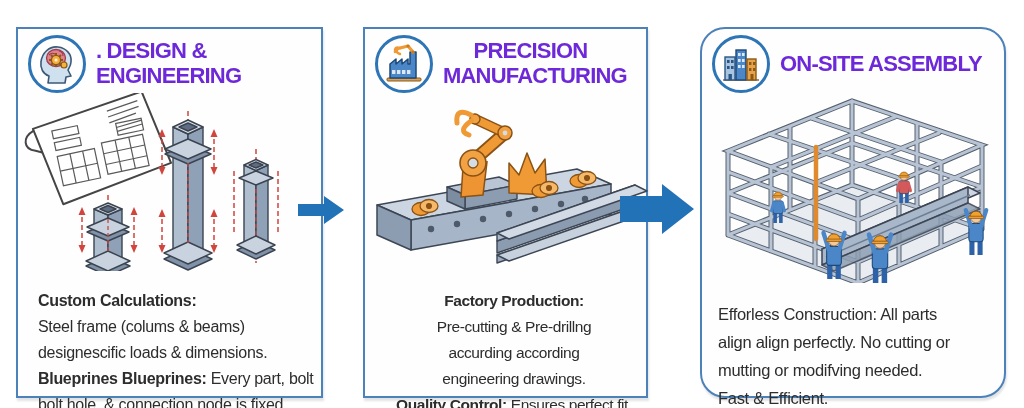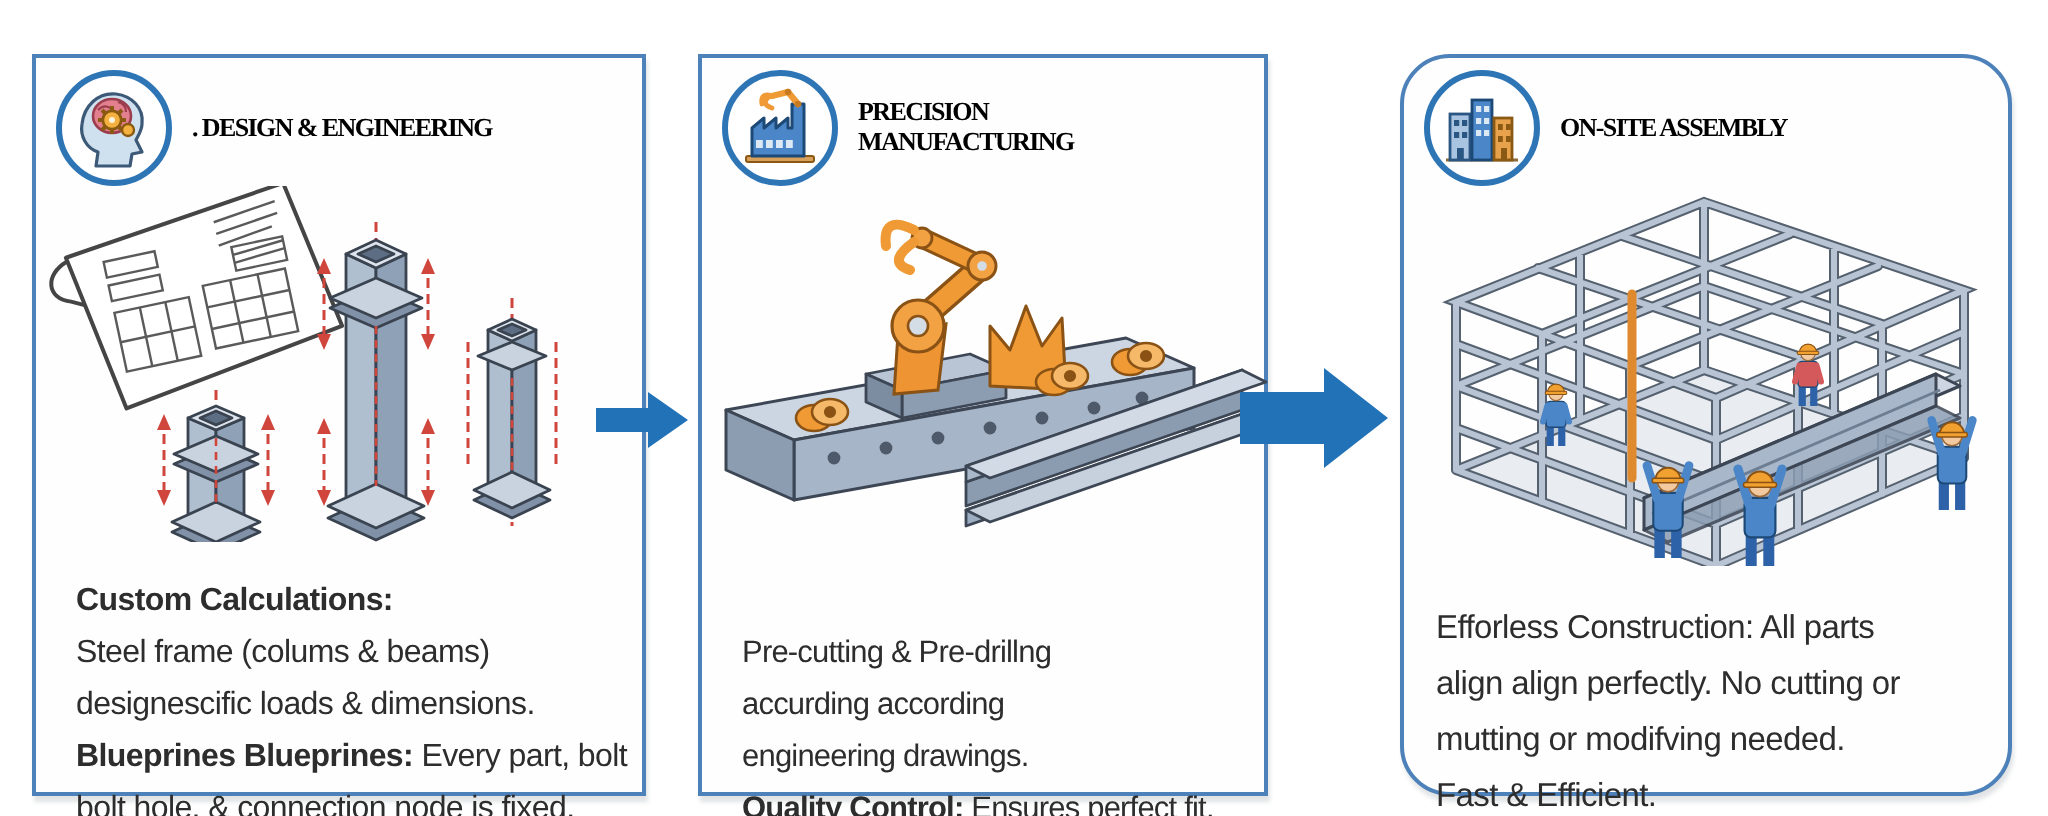--- a/index.html
+++ b/index.html
@@ -7,35 +7,34 @@
     width:1024px;height:408px;position:relative;overflow:hidden;
     background:#ffffff;
     font-family:"Liberation Sans", sans-serif;
   }
   .panel{
     position:absolute;top:27px;height:371px;box-sizing:border-box;
     background:#fefefe;border:2px solid #4d81b9;
     box-shadow:1px 3px 2px rgba(90,100,110,.18);
   }
   #panel-1{left:16px;width:307px;}
-  #panel-2{left:349px;width:285px;}
+  #panel-2{left:363px;width:285px;text-align:center;}
   #panel-3{left:700px;width:306px;border-radius:25px;}
   .panel-header{
     position:absolute;top:6px;left:10px;right:4px;
     display:flex;align-items:center;gap:10px;
   }
   .icon-circle{
     flex:0 0 auto;width:58px;height:58px;border-radius:50%;
     border:3px solid #2e75b6;background:#fff;box-sizing:border-box;
     display:flex;align-items:center;justify-content:center;
   }
   .panel-title{
-    font-weight:700;font-size:13px;letter-spacing:-0.8px;line-height:1.12;
-    color:#000000;
-    font-family:Liberation Serif, serif;
+    font-weight:700;font-size:22px;letter-spacing:-0.8px;line-height:1.12;
+    color:#6d28d9;
   }
   #panel-2 .panel-title{max-width:175px;}
   .panel-text{
     position:absolute;white-space:pre-line;color:#2d2d2d;
   }
   #panel-1 .panel-text{left:20px;right:3px;top:243px;font-size:16px;line-height:26px;letter-spacing:-0.3px;}
   #panel-2 .panel-text{left:20px;right:3px;top:243px;font-size:15.5px;line-height:26px;letter-spacing:-0.4px;}
   #panel-3 .panel-text{left:16px;right:3px;top:254px;font-size:16.5px;line-height:28px;letter-spacing:-0.3px;}
   .panel-text .b{font-weight:700;margin-top:26px;}
   .illus{position:absolute;}
@@ -263,21 +262,21 @@
 
     <g stroke="#3d4654" stroke-width="1.4" stroke-linejoin="round">
       <polygon points="128,166 266,118 266,110 128,158" fill="#9dadc1"></polygon>
       <polygon points="128,158 266,110 278,116 140,164" fill="#c7d1de"></polygon>
       <polygon points="128,156 266,108 266,96 128,144" fill="#8b9bb0"></polygon>
       <polygon points="128,144 266,96 266,88 128,136" fill="#a9b8ca"></polygon>
       <polygon points="128,136 266,88 278,94 140,142" fill="#d2dae5"></polygon>
     </g>
   </svg>
 
-  <p class="panel-text"><span>
+  <p class="panel-text"><span class="b">Factory Production:</span><span>
 Pre-cutting &amp; Pre-drillng
 accurding according
 engineering drawings.
 </span><span class="b">Quality Control:</span><span> Ensures perfect fit.</span></p>
 </section>
 
 <svg class="arrow" id="arrow-2" viewBox="0 0 74 54">
   <polygon points="0,14 42,14 42,2 74,27 42,52 42,40 0,40" fill="#2272b8"></polygon>
 </svg>
 

